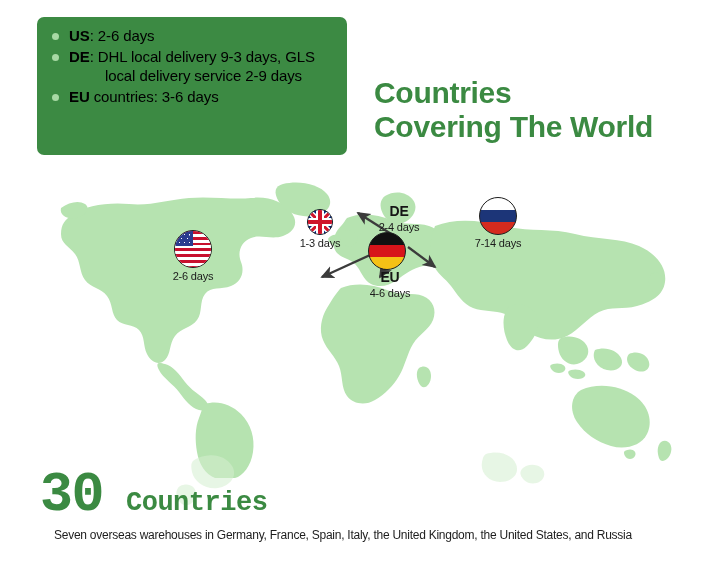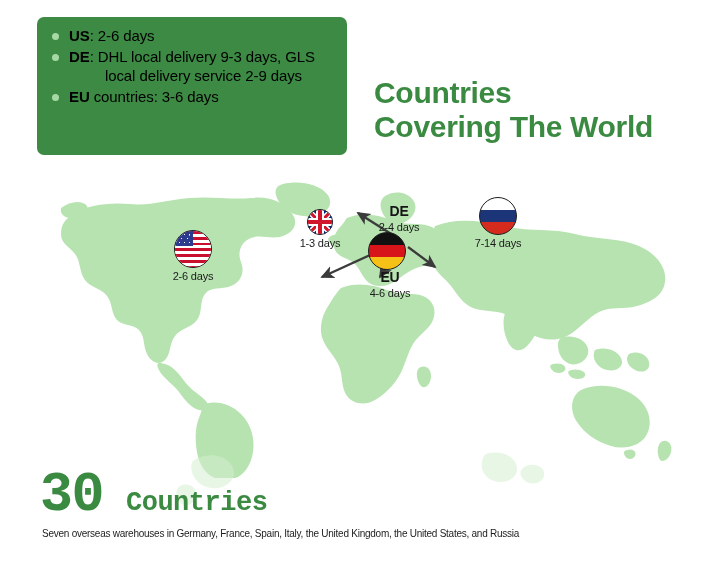--- a/index.html
+++ b/index.html
@@ -256,24 +256,24 @@
     letter-spacing: -1.5px;
   }
   .count-word {
     font-size: 27px;
     font-weight: bold;
     margin-left: 23px;
     letter-spacing: -0.5px;
   }
   .footnote {
     position: absolute;
-    left: 42px;
+    left: 54px;
     top: 528px;
     z-index: 5;
-    font-size: 10px;
+    font-size: 12px;
     color: #1d1d1d;
     white-space: nowrap;
     letter-spacing: -0.25px;
   }
 </style>
 </head>
 <body>
 
 <div id="infographic">
 

